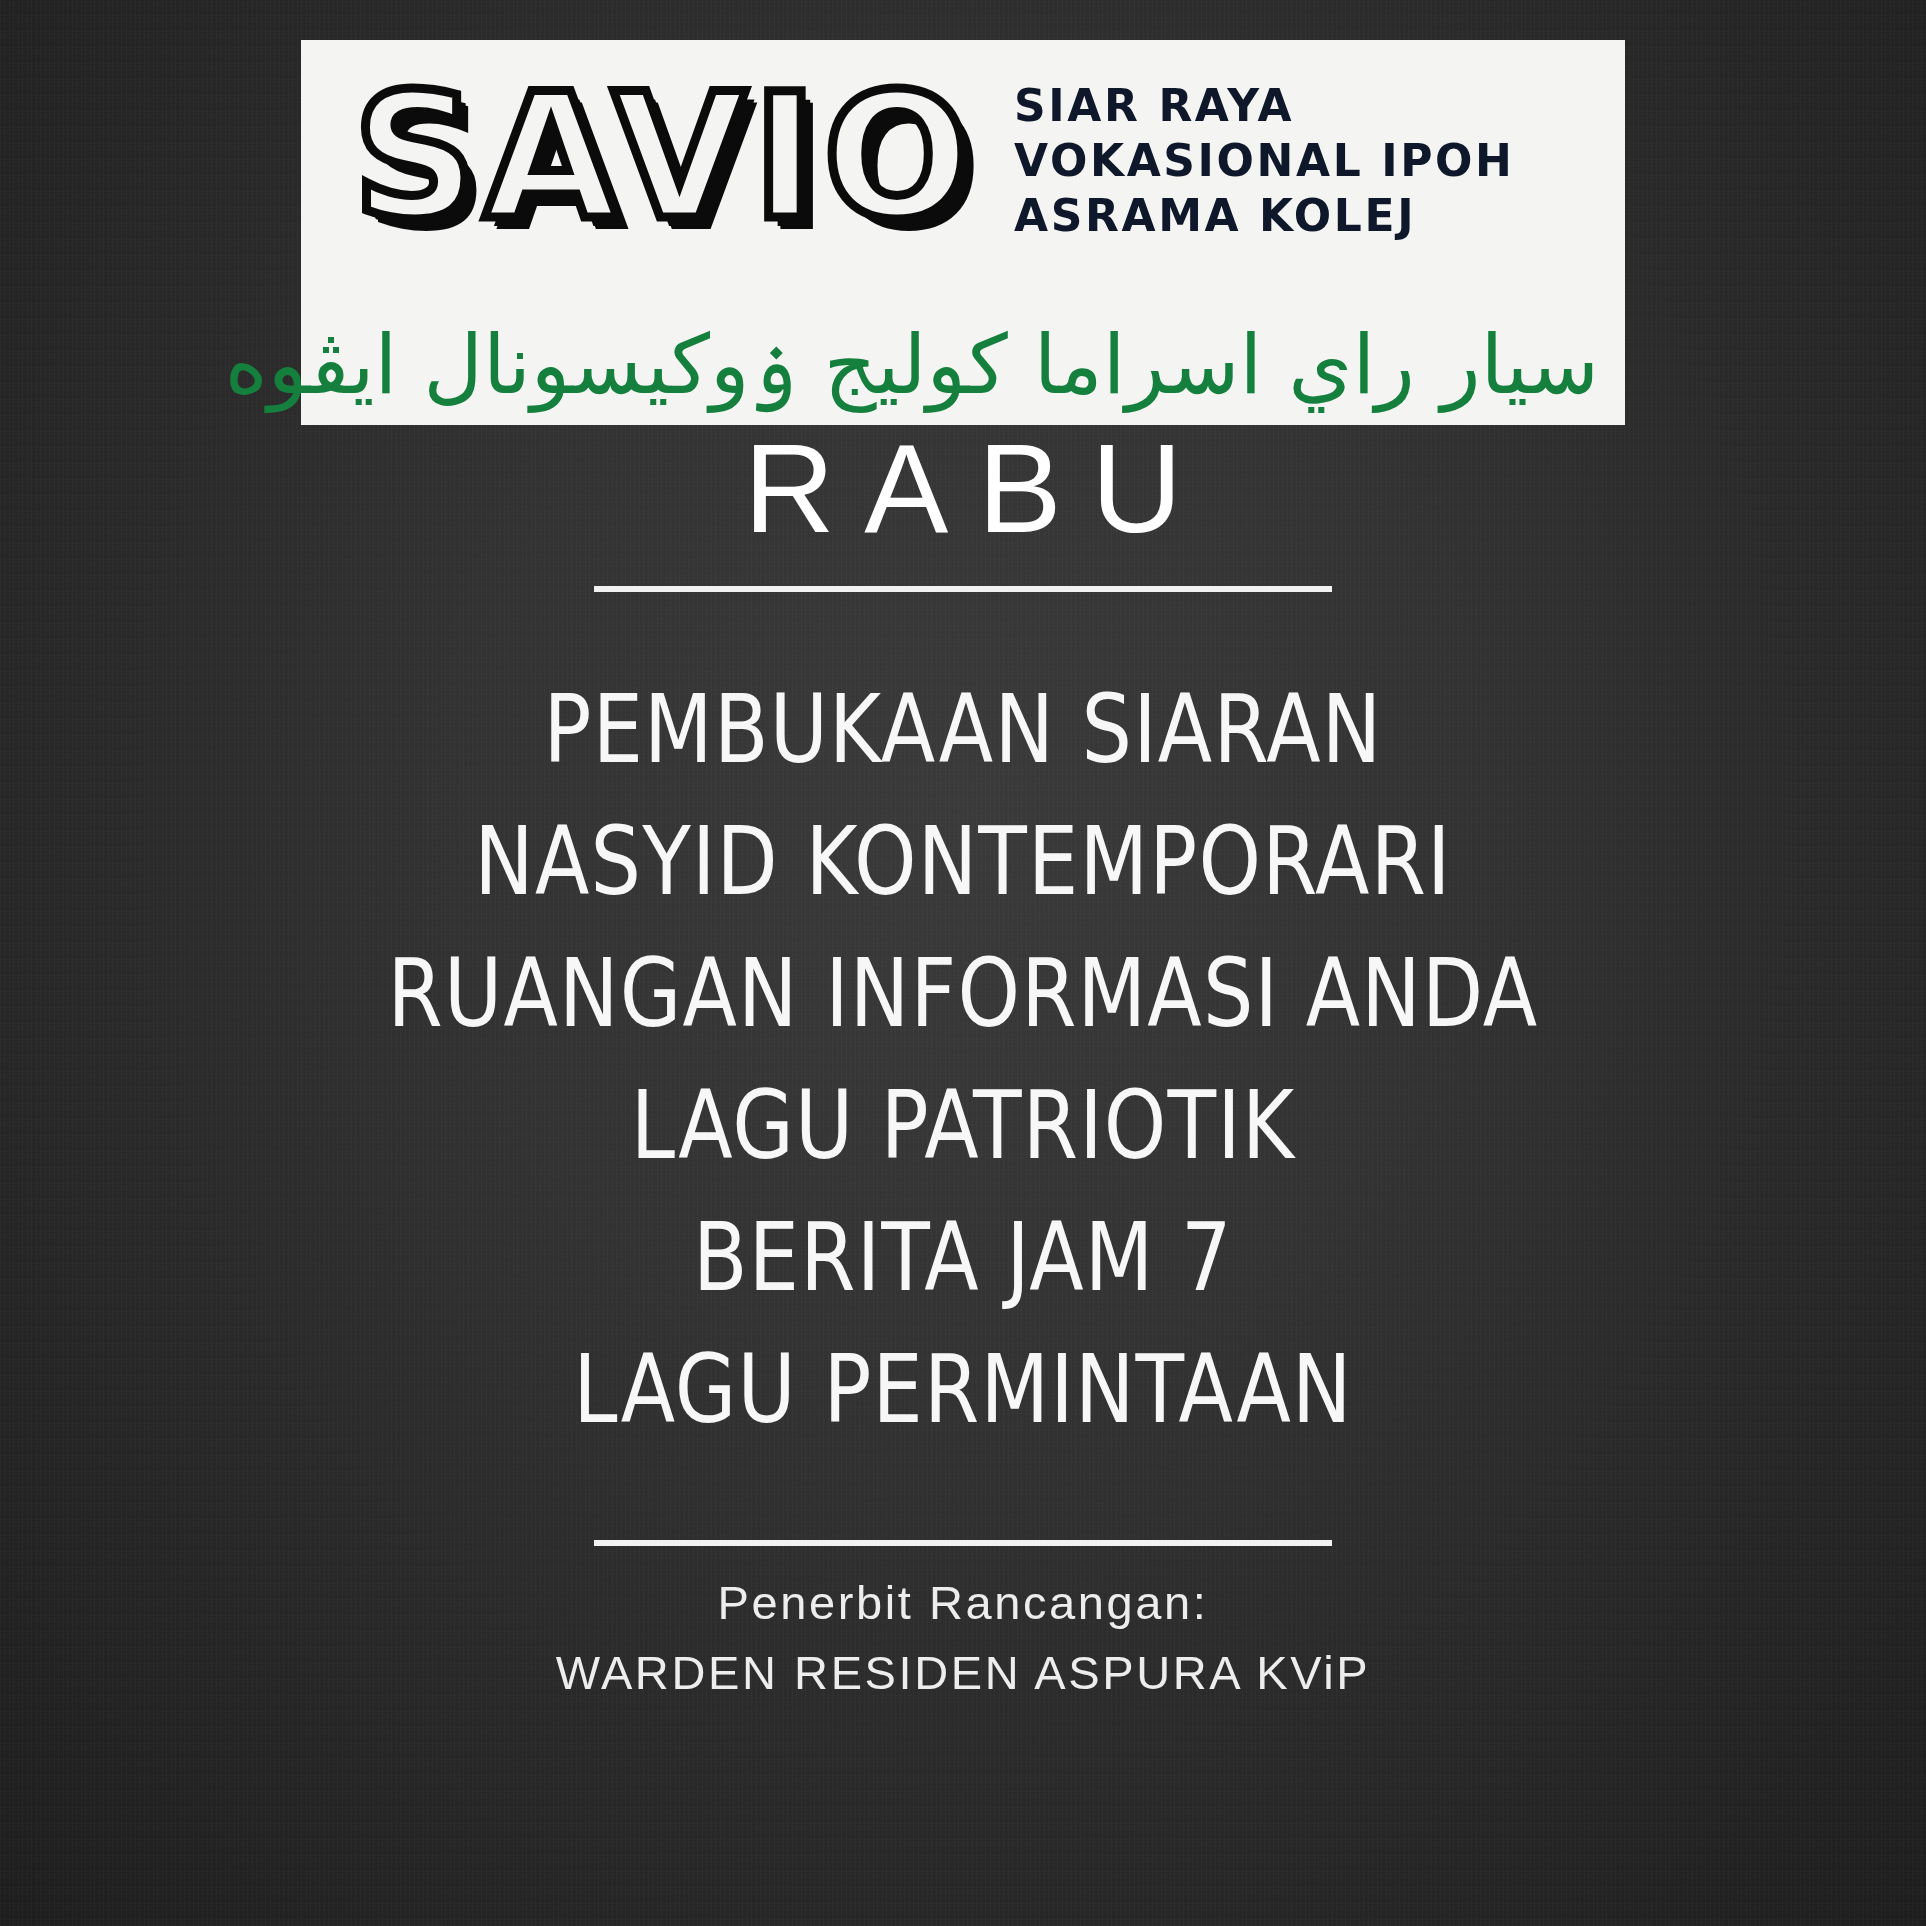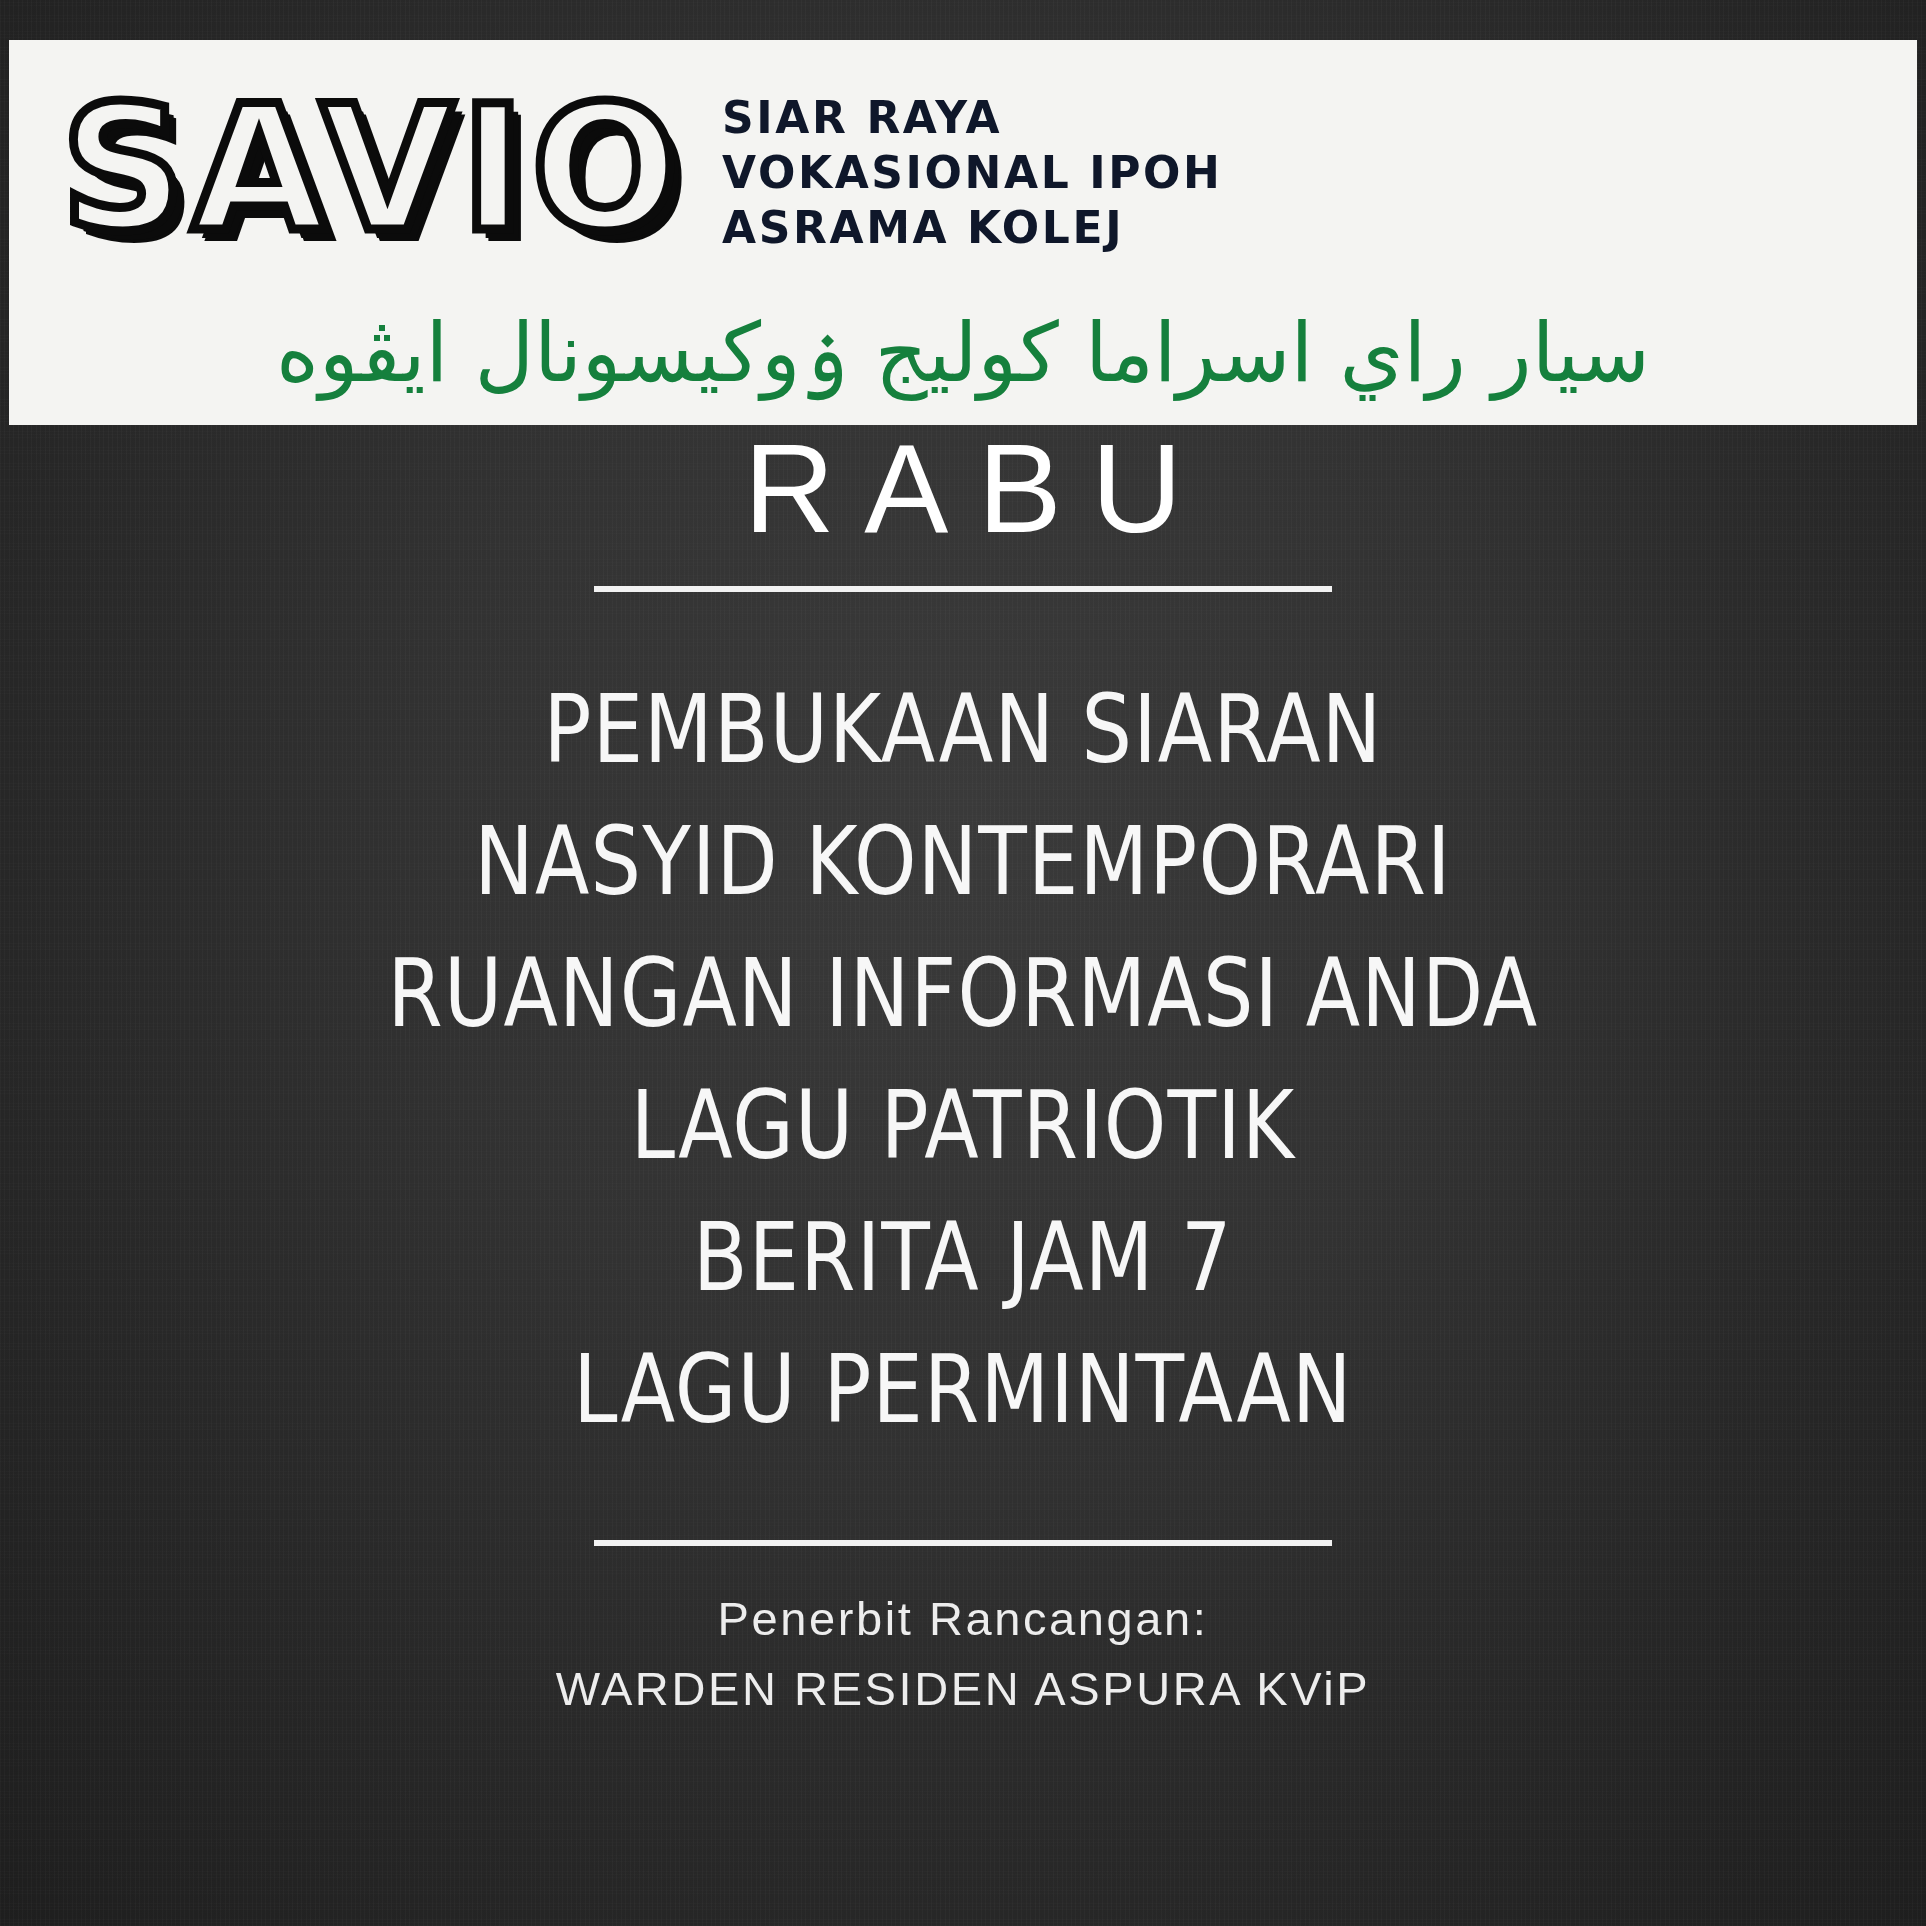--- a/index.html
+++ b/index.html
@@ -32,28 +32,28 @@
       radial-gradient(ellipse at 50% 42%, #3a3a3a 0%, #323232 38%, #272727 70%, #1e1e1e 100%);
     box-sizing: border-box;
     display: flex;
     flex-direction: column;
     align-items: center;
   }
 
   
   .logo-banner {
     margin-top: 40px;
-    width: 1908px;
+    width: 1324px;
     height: 385px;
     background: #f4f4f2;
     box-sizing: border-box;
     padding: 11.6px 26px 6.4px 26px;
     display: flex;
     flex-direction: column;
-    justify-content: center;
+    justify-content: space-between;
     gap: 16px;
   }
   .logo-top {
     display: flex;
     align-items: center;
     height: 212px;
     padding-left: 26px;
   }
   .savio-word {
     font-family: "DejaVu Sans", sans-serif;
@@ -127,21 +127,21 @@
 
   .rule-bottom {
     margin-top: 85px;
     width: 738px;
     height: 5.8px;
     background: #f2f2f2;
   }
 
   
   .footer {
-    margin-top: 38px;
+    margin-top: 22px;
     text-align: center;
     color: #ededed;
   }
   .footer-label {
     font-family: "Liberation Sans", sans-serif;
     font-size: 47px;
     line-height: 69px;
     letter-spacing: 2.6px;
     font-weight: 400;
   }

